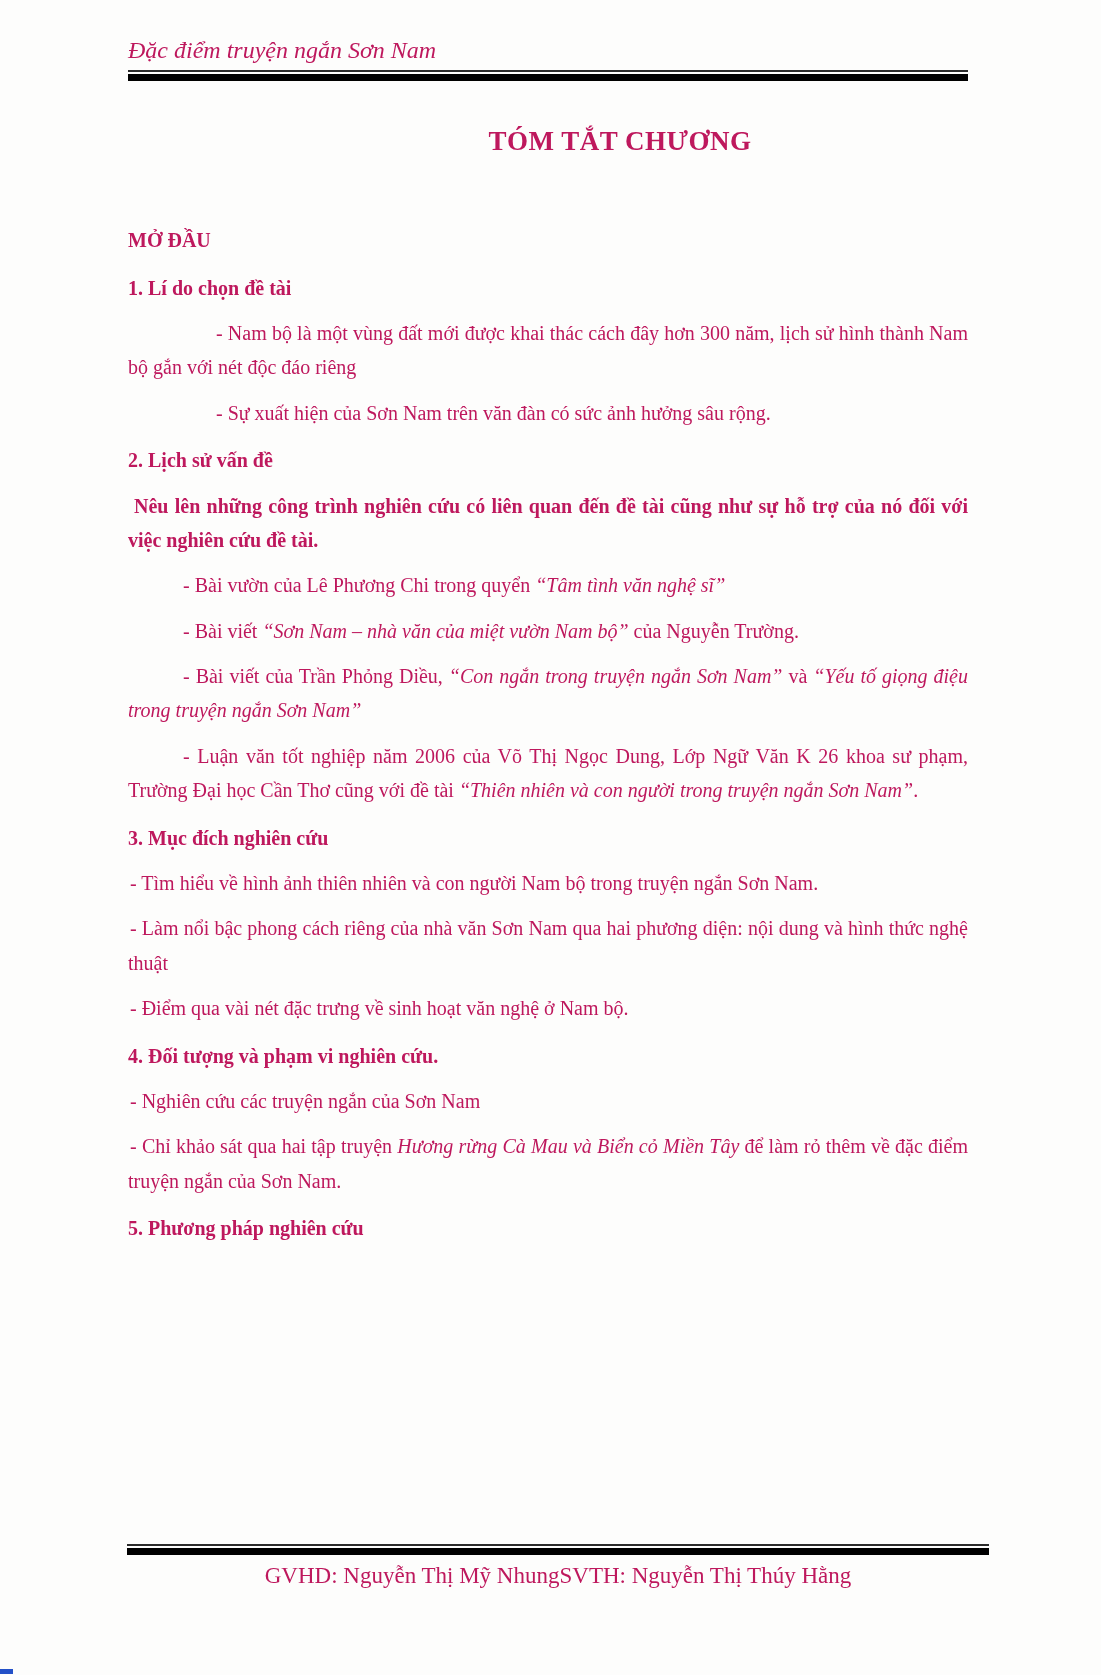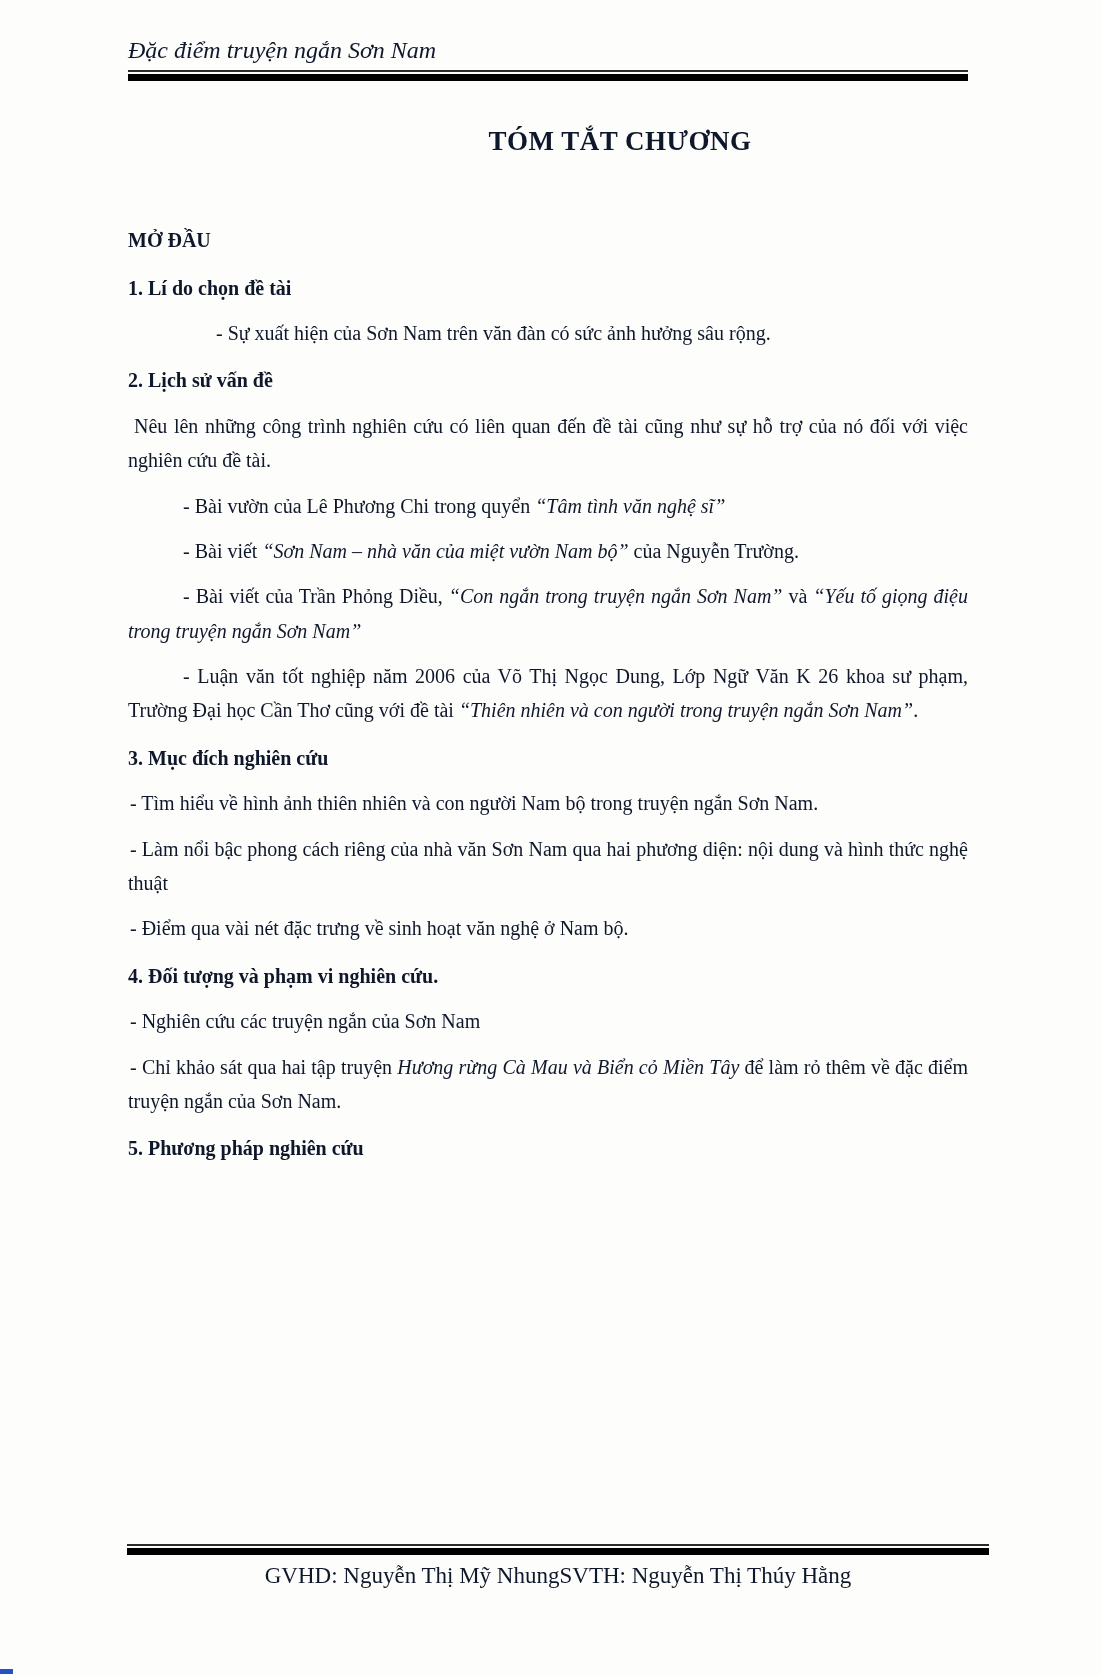--- a/index.html
+++ b/index.html
@@ -7,21 +7,21 @@
     padding: 0;
     background: #ffffff;
   }
   .page {
     position: relative;
     width: 1101px;
     height: 1675px;
     background: #fdfdfc;
     overflow: hidden;
     font-family: "Liberation Serif", "DejaVu Serif", serif;
-    color: #0f172a;
+    color: #be185d;
   }
   .content {
     position: absolute;
     left: 128px;
     width: 840px;
     top: 36px;
   }
   .running-head {
     font-size: 24px;
     font-style: italic;
@@ -55,21 +55,21 @@
   .heading {
     font-weight: 700;
     margin: 13px 0 9px 0;
     text-align: left;
   }
   .para {
     margin: 11px 0;
   }
   .ind-88 { text-indent: 88px; }
   .ind-55 { text-indent: 55px; }
-  .ind-6  { text-indent: 6px; }
+  .ind-6  { text-indent: 6px; font-weight: bold; }
   .ind-0  { text-indent: 2px; }
   .it { font-style: italic; }
   .footer {
     position: absolute;
     left: 127px;
     width: 862px;
     top: 1544px;
   }
   .footer-row {
     display: flex;
@@ -101,20 +101,21 @@
       <div class="rule-thick"></div>
     </div>
 
     <h1 class="doc-title">TÓM TẮT CHƯƠNG</h1>
 
     <div class="body-text">
 
       <p class="heading">MỞ ĐẦU</p>
 
       <p class="heading">1. Lí do chọn đề tài</p>
+      <p class="para ind-88">- Nam bộ là một vùng đất mới được khai thác cách đây hơn 300 năm, lịch sử hình thành Nam bộ gắn với nét độc đáo riêng</p>
       <p class="para ind-88">- Sự xuất hiện của Sơn Nam trên văn đàn có sức ảnh hưởng sâu rộng.</p>
 
       <p class="heading">2. Lịch sử vấn đề</p>
       <p class="para ind-6">Nêu lên những công trình nghiên cứu có liên quan đến đề tài cũng như sự hỗ trợ của nó đối với việc nghiên cứu đề tài.</p>
 
       <p class="para ind-55"><span>- Bài vườn của Lê Phương Chi trong quyển </span><span class="it">“Tâm tình văn nghệ sĩ”</span></p>
 
       <p class="para ind-55"><span>- Bài viết </span><span class="it">“Sơn Nam – nhà văn của miệt vườn Nam bộ”</span><span> của Nguyễn Trường.</span></p>
 
       <p class="para ind-55"><span>- Bài viết của Trần Phỏng Diều, </span><span class="it">“Con ngắn trong truyện ngắn Sơn Nam”</span><span> và </span><span class="it">“Yếu tố giọng điệu trong truyện ngắn Sơn Nam”</span></p>

